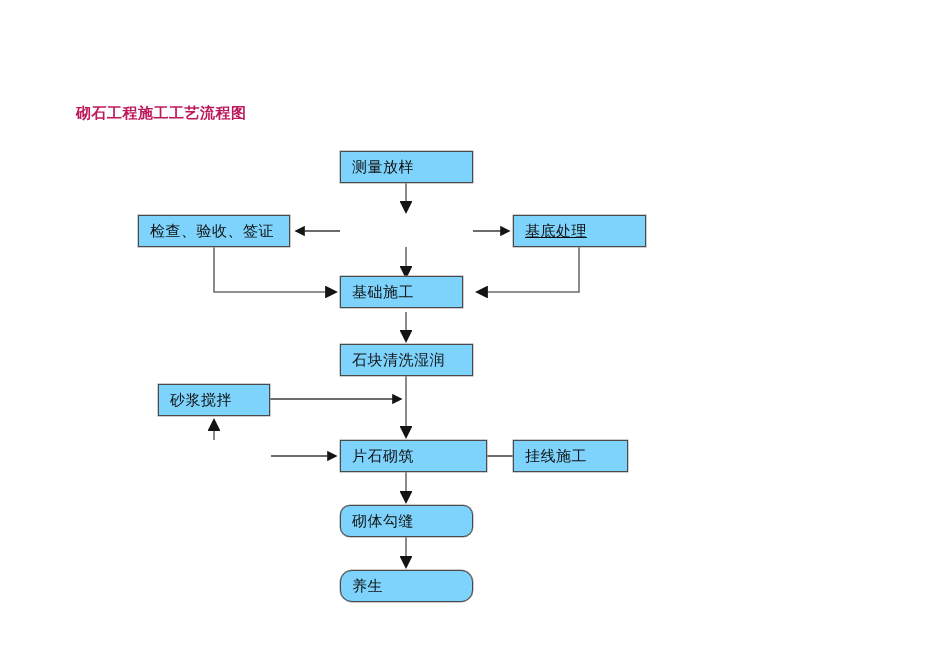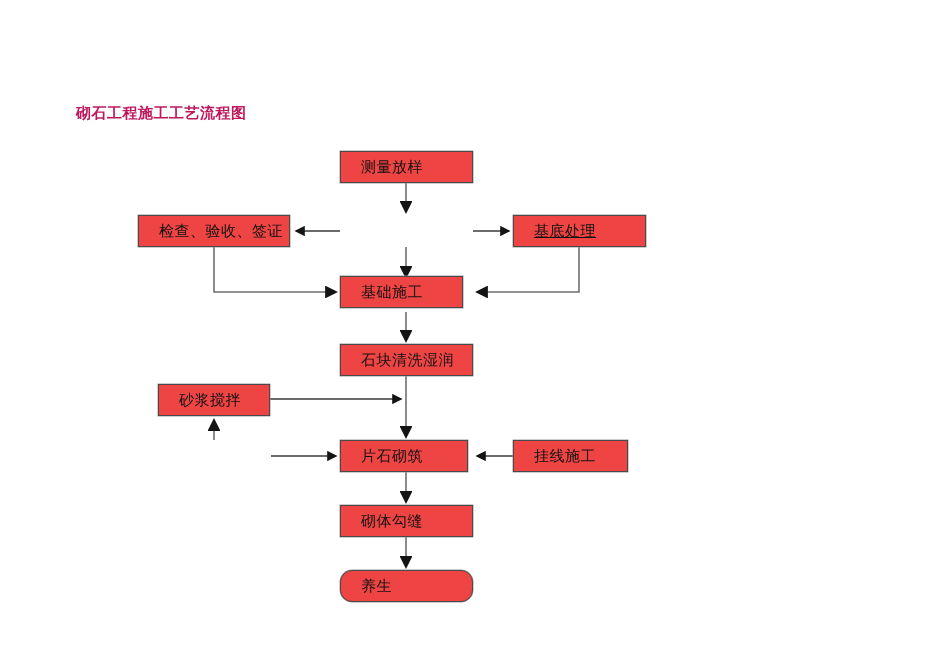--- a/index.html
+++ b/index.html
@@ -29,40 +29,40 @@
     position: absolute;
     left: 0;
     top: 0;
     width: 950px;
     height: 672px;
     pointer-events: none;
   }
   .node {
     position: absolute;
     height: 32px;
-    background: #ef4444;
+    background: #7dd3fc;
     border: 1px solid #4a4a4a;
     box-shadow: 0 0 0 0.5px #9a9a9a;
     display: flex;
     align-items: center;
-    padding-left: 20px;
+    padding-left: 11px;
   }
   .node-label {
     font-size: 15px;
     letter-spacing: 0.5px;
     color: #111111;
     white-space: nowrap;
   }
   
   #n-survey         { left: 340px; top: 151px; width: 133px; }
   #n-excavation     { left: 340px; top: 215px; width: 133px; }
   #n-foundation     { left: 340px; top: 276px; width: 123px; text-align: center; }
   #n-stone-cleaning { left: 340px; top: 344px; width: 133px; }
-  #n-stone-masonry  { left: 340px; top: 440px; width: 128px; }
-  #n-jointing       { left: 340px; top: 505px; width: 133px; }
+  #n-stone-masonry  { left: 340px; top: 440px; width: 147px; }
+  #n-jointing       { left: 340px; top: 505px; width: 133px; border-radius: 10px; }
   #n-curing         { left: 340px; top: 570px; width: 133px; border-radius: 12px; }
   
   #n-inspection     { left: 138px; top: 215px; width: 152px; }
   #n-mortar-mixing  { left: 158px; top: 384px; width: 112px; }
   #n-quality-check  { left: 157px; top: 440px; width: 114px; }
   
   #n-base-treatment { left: 513px; top: 215px; width: 133px; text-decoration: underline; }
   #n-line-hanging   { left: 513px; top: 440px; width: 115px; }
 </style>
 </head>

